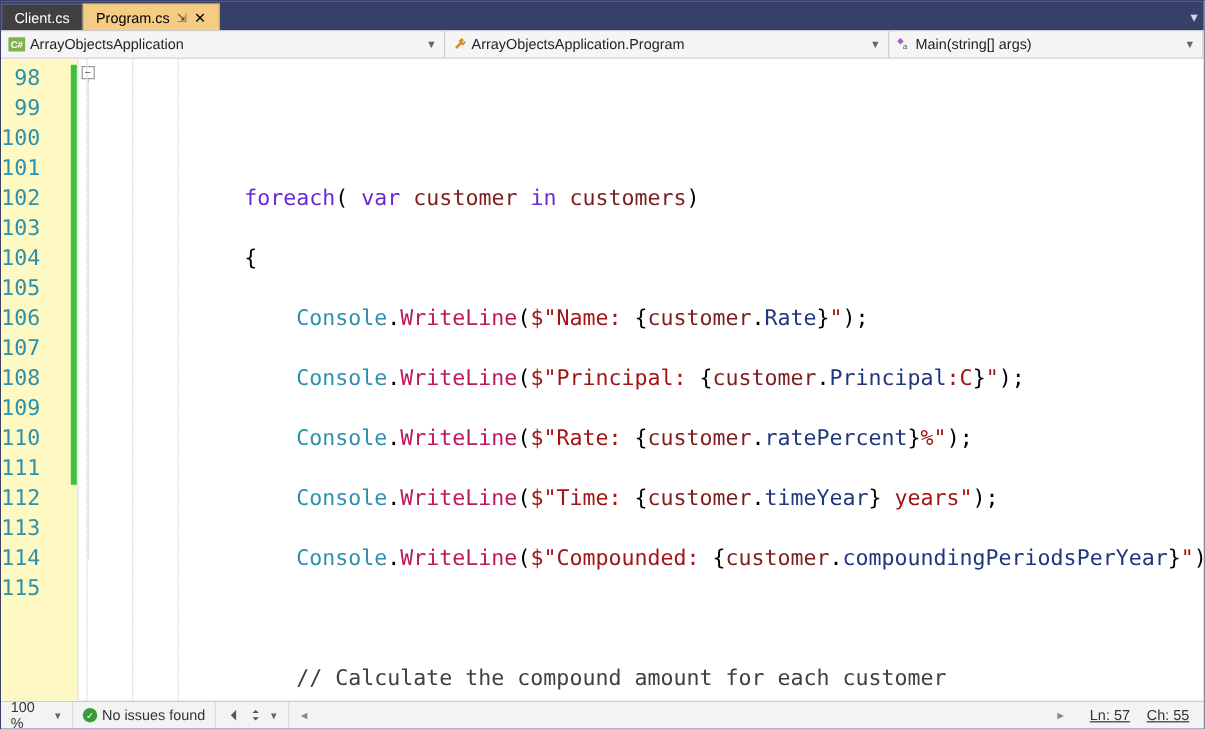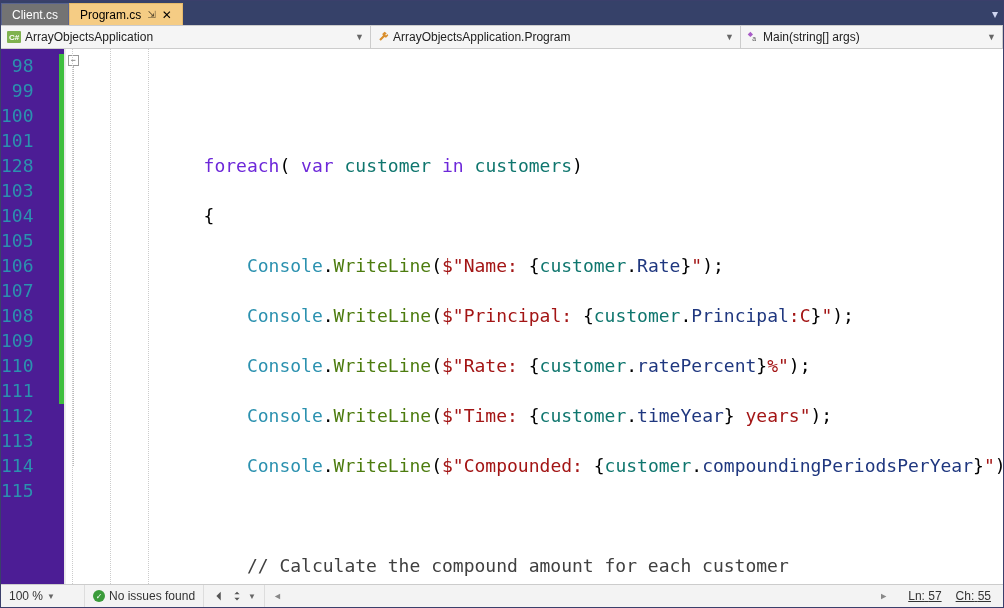--- a/index.html
+++ b/index.html
@@ -1,58 +1,58 @@
 <!DOCTYPE html>
 <html><head>
 <meta charset="utf-8">
 <style>
   * { margin:0; padding:0; box-sizing:border-box; }
   html,body { width:1004px; height:608px; font-family:"Segoe UI",Tahoma,sans-serif; overflow:hidden; background:#fff; }
   .root { width:1004px; height:608px; display:flex; flex-direction:column; border:1px solid #3b3f6b; }
 
   .tabstrip { height:24px; background:#364169; display:flex; align-items:flex-end; font-size:12px; color:#fff; }
   .tab { height:22px; padding:0 10px; display:flex; align-items:center; gap:6px; cursor:pointer; }
-  .tab.inactive { background:#737373; border:1px solid #5a648f; border-bottom:none; margin-top:2px; border-radius:0; }
+  .tab.inactive { background:#404040; border:1px solid #5a648f; border-bottom:none; margin-top:2px; border-radius:0; }
   .tab.active { background:#f5cc84; color:#000; border:1px solid #e5b96b; border-bottom:none; }
   .tab .pin { font-size:10px; opacity:.7; }
   .tab .close { font-size:12px; line-height:1; }
   .tabrest { flex:1; }
   .tabdrop { width:16px; height:22px; display:flex; align-items:center; justify-content:center; color:#cfd5f0; }
 
   .navbar { height:24px; background:#f5f5f5; border-top:1px solid #ccc; border-bottom:1px solid #ccc; display:flex; font-size:12px; color:#222; }
   .navcell { display:flex; align-items:center; gap:4px; padding:0 6px; border-right:1px solid #ccc; min-width:0; }
   .navcell.ns { flex:0 0 370px; }
   .navcell.cls { flex:0 0 370px; }
   .navcell.mem { flex:1;align-items:center; }
   .navcell .dd { margin-left:auto; font-size:9px; color:#666; }
   .csicon { width:14px; height:12px; background:#7fb24f; color:#fff; font-size:8px; font-weight:bold; display:flex; align-items:center; justify-content:center; border-radius:1px; }
   .wrench { width:12px; height:12px; display:inline-block; }
   .methicon { width:12px; height:12px; display:inline-block; }
 
   .editor { flex:1; display:flex; background:#fff; overflow:hidden; }
-  .gutter { width:96px; background:#4c1d95; border-right:1px solid #e8e8e8; text-align:right; padding:4px 30px 0 0; font-family:Consolas,monospace; font-size:18px; color:#2b91af; line-height:25px; position:relative; }
+  .gutter { width:96px; background:#fef9c3; border-right:1px solid #e8e8e8; text-align:right; padding:4px 30px 0 0; font-family:Consolas,monospace; font-size:18px; color:#2b91af; line-height:25px; position:relative; }
   .greenbar { position:absolute; right:0; top:5px; width:5px; height:350px; background:#3fbf3f; }
   .outline { width:22px; background:#fff; border-right:1px solid #eee; position:relative; }
   .minus { position:absolute; left:3px; width:11px; height:11px; border:1px solid #999; background:#fff; font-size:9px; line-height:9px; text-align:center; color:#555; }
   .vline { position:absolute; left:8px; width:0; border-left:1px dotted #bbb; }
   .code { flex:1; padding:4px 0 0 8px; font-family:Consolas,monospace; font-size:18px; line-height:25px; white-space:pre; color:#000; position:relative; }
   .indent { position:absolute; top:0; bottom:0; border-left:1px dotted #ccc; }
 
   .kw { color:#6d28d9; }
   .type { color:#2b91af; }
-  .ident { color:#0f766e; }
-  .method { color:#4d7c0f;margin-top:12px; }
+  .ident { color:#7f1d1d; }
+  .method { color:#be185d;margin-top:12px; }
   .str { color:#a31515; }
   .punc { color:#000; }
   .comment { color:#404040; }
   .prop { color:#1f377f; }
 
   .statusbar { height:23px; background:#f3f3f3; border-top:1px solid #ccc; display:flex; align-items:center; font-size:12px; color:#333; }
   .sb-seg { display:flex; align-items:center; gap:4px; padding:0 8px; height:100%; border-right:1px solid #ddd; }
-  .sb-zoom { width:84px; }
+  .sb-zoom { width:60px; }
   .okicon { width:12px; height:12px; border-radius:50%; background:#3a9b3a; color:#fff; font-size:8px; display:flex; align-items:center; justify-content:center; }
   .arrows svg { width:14px; height:14px; }
   .sb-right { margin-left:auto; display:flex; align-items:center; gap:14px; padding:0 12px;text-decoration:underline; }
 </style>
 </head>
 <body>
 
 <div class="root">
 
   <div class="tabstrip">
@@ -96,21 +96,21 @@
   </div>
 
   <div class="editor">
     <div class="gutter">
       <div class="greenbar"></div>
       <div id="linenums">
           <div>98</div>
           <div>99</div>
           <div>100</div>
           <div>101</div>
-          <div>128</div>
+          <div>102</div>
           <div>103</div>
           <div>104</div>
           <div>105</div>
           <div>106</div>
           <div>107</div>
           <div>108</div>
           <div>109</div>
           <div>110</div>
           <div>111</div>
           <div>112</div>

